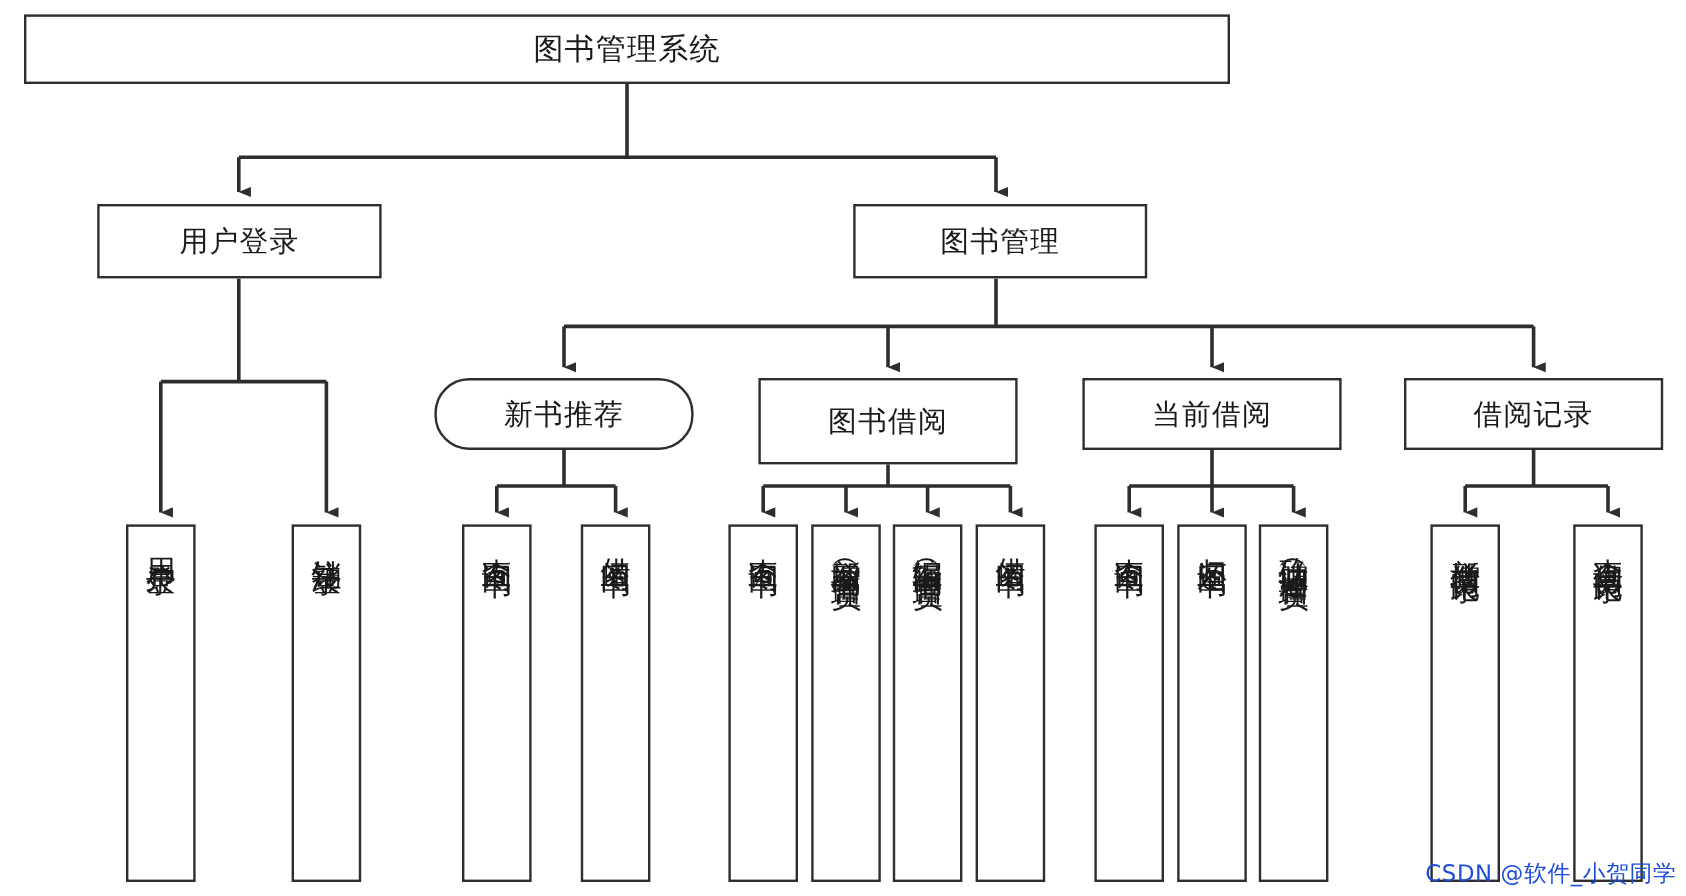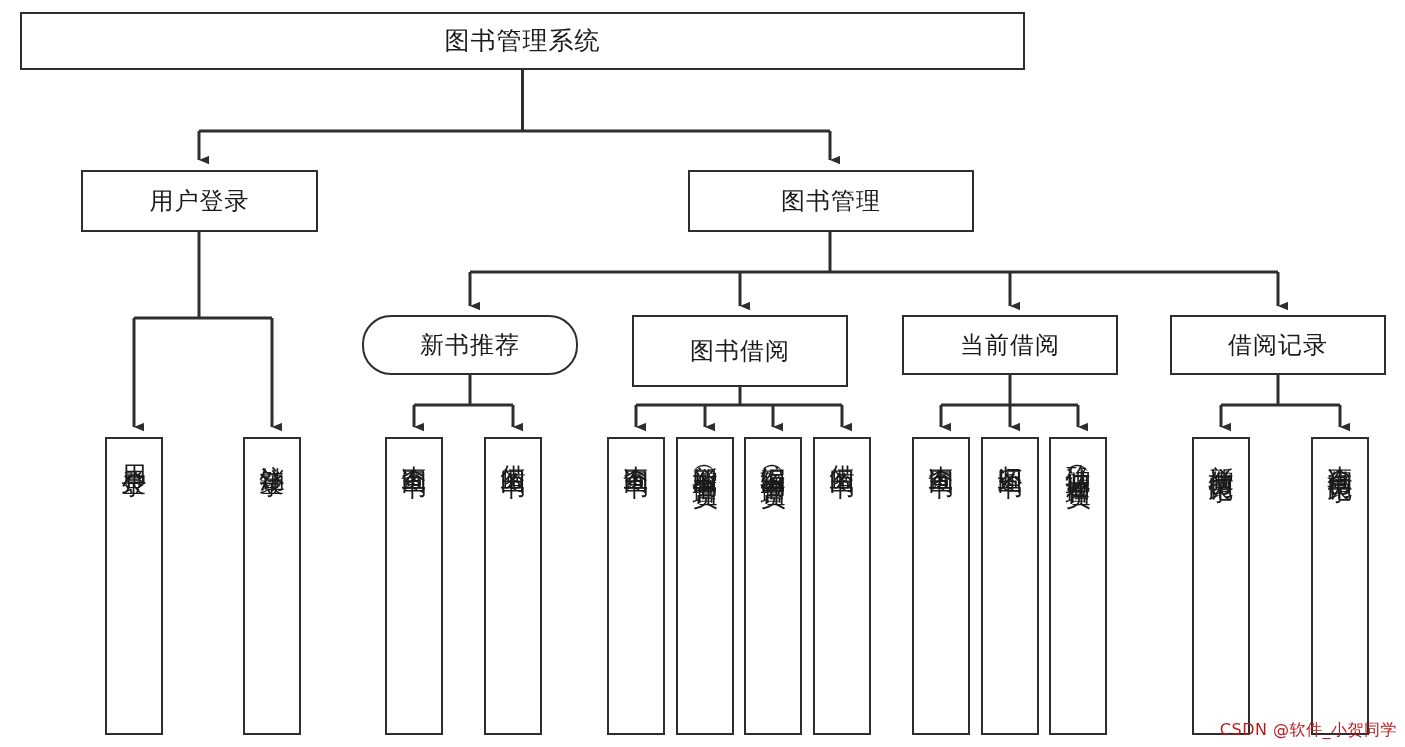--- a/index.html
+++ b/index.html
@@ -57,22 +57,22 @@
     text-orientation:upright;
     font-size:25px;
     letter-spacing:3px;
     line-height:1;
     white-space:normal;
   }
   #watermark{
     position:absolute;
     right:8px;
     bottom:6px;
-    font-size:16px;
-    color:#b91c1c;
+    font-size:19px;
+    color:#1d4ed8;
     letter-spacing:0.5px;
     z-index:5;
     user-select:none;
     white-space:nowrap;
   }
 </style>
 </head>
 <body>
 
 <div id="canvas">
@@ -128,21 +128,21 @@
   </svg>
 
   <div class="node h root" style="left:20px; top:12px; width:1005px; height:58px;">
     <span class="lbl">图书管理系统</span>
   </div>
 
   <div class="node h" style="left:81px; top:170px; width:237px; height:62px;">
     <span class="lbl">用户登录</span>
   </div>
 
-  <div class="node h" style="left:688px; top:170px; width:286px; height:62px;">
+  <div class="node h" style="left:711px; top:170px; width:245px; height:62px;">
     <span class="lbl">图书管理</span>
   </div>
 
   <div class="node h" style="left:362px; top:315px; width:216px; height:60px;border-radius:29px;">
     <span class="lbl">新书推荐</span>
   </div>
 
   <div class="node h" style="left:632px; top:315px; width:216px; height:72px;">
     <span class="lbl">图书借阅</span>
   </div>

